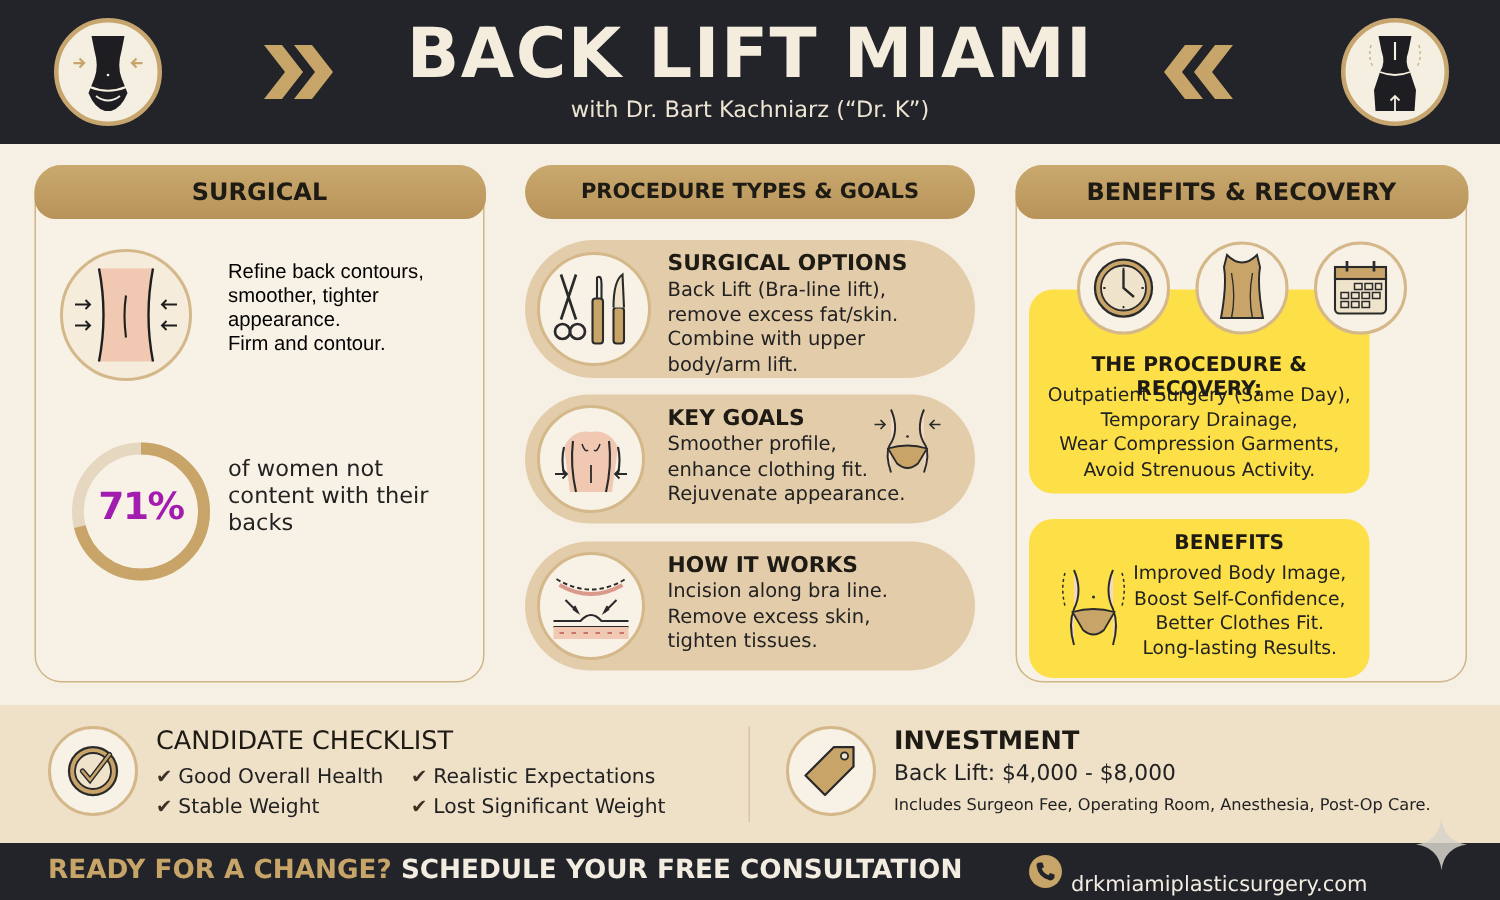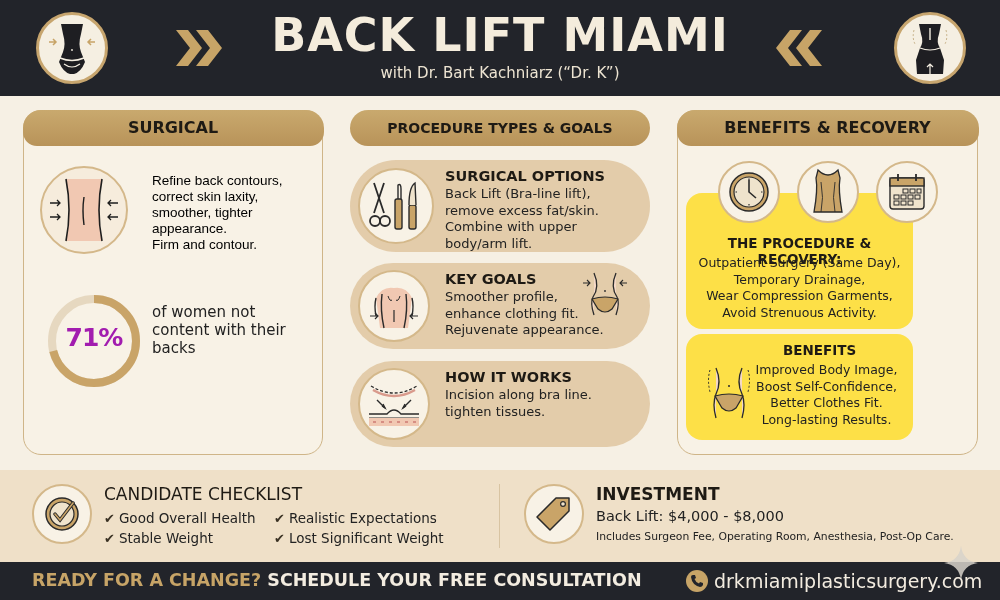--- a/index.html
+++ b/index.html
@@ -40,21 +40,21 @@
   .pill2 { top: 263px; height: 86px; }
   .pill3 { top: 361px; height: 86px; }
   .pill2 .pic, .pill3 .pic { width: 72px; height: 72px; top: 7px; }
   .pill2 .extra { position: absolute; right: 22px; top: 6px; }
 
   
   .icon-row { position: absolute; left: 40px; top: 50px; width: 220px; display: flex; justify-content: space-between; z-index: 2; }
   .icon-row .ic { width: 62px; height: 62px; border-radius: 50%; background: #f8f2e6; border: 2px solid #d4b88a; display: flex; align-items: center; justify-content: center; }
   .box { position: absolute; left: 8px; width: 227px; background: #fde047; border-radius: 16px; }
   .box1 { top: 82px; height: 136px; }
-  .box2 { top: 223px; height: 106px; }
+  .box2 { top: 235px; height: 106px; }
   .box .bt { position: absolute; left: 0; right: 0; text-align: center; font-family: "DejaVu Sans", sans-serif; font-weight: bold; font-size: 13.5px; color: #1e1a14; }
   .box1 .bt { top: 42px; }
   .box1 .bb { position: absolute; left: 0; right: 0; top: 62px; text-align: center; font-family: "DejaVu Sans", sans-serif; font-size: 12.5px; line-height: 16.5px; color: #222; }
   .box2 .bt { top: 8px; left: 40px; }
   .box2 .bb { position: absolute; left: 64px; right: 10px; top: 28px; text-align: center; font-family: "DejaVu Sans", sans-serif; font-size: 12.5px; line-height: 16.5px; color: #222; }
   .box2 .bic { position: absolute; left: 20px; top: 30px; }
 
   
   .band { position: absolute; left: 0; top: 470px; width: 1000px; height: 92px; background: #efe0c8; }
   .band .bic { position: absolute; top: 14px; width: 60px; height: 60px; border-radius: 50%; background: #f8f2e6; border: 2px solid #d4b88a; display: flex; align-items: center; justify-content: center; }
@@ -65,21 +65,21 @@
   .inv-title { position: absolute; left: 596px; top: 14px; font-family: "DejaVu Sans", sans-serif; font-weight: bold; font-size: 17px; color: #1e1a14; }
   .inv-price { position: absolute; left: 596px; top: 38px; font-family: "DejaVu Sans", sans-serif; font-size: 14.5px; color: #222; }
   .inv-note { position: absolute; left: 596px; top: 60px; font-family: "DejaVu Sans", sans-serif; font-size: 10.8px; color: #222; }
 
   
   .footer { position: absolute; left: 0; top: 562px; width: 1000px; height: 38px; background: #22242a; }
   .cta { position: absolute; left: 32px; top: 8px; font-family: "DejaVu Sans", sans-serif; font-weight: bold; font-size: 17.5px; white-space: nowrap; }
   .cta .gold { color: #c7a467; }
   .cta .white { color: #f3ece0; }
   .phone-icon { position: absolute; left: 686px; top: 8px; width: 22px; height: 22px; border-radius: 50%; background: #c7a467; display: flex; align-items: center; justify-content: center; }
-  .website { position: absolute; left: 714px; top: 8px; font-family: "DejaVu Sans", sans-serif; font-size: 19px; color: #f3ece0; }
+  .website { position: absolute; left: 714px; top: 20px; font-family: "DejaVu Sans", sans-serif; font-size: 14px; color: #f3ece0; }
   .sparkle { position: absolute; left: 944px; top: 546px; }
 </style>
 </head>
 <body>
 
 <div class="header">
   <div class="hdr-badge left">
     <svg width="50" height="56" viewBox="0 0 50 56">
       <path d="M14 4 H36 L34 14 Q31 24 34 32 L38 42 Q34 52 27 54 L23 54 Q16 52 12 42 L16 32 Q19 24 16 14 Z" fill="#1e1e22"></path>
       <path d="M13 38 Q25 43 37 38" stroke="#f5efe2" stroke-width="1.4" fill="none"></path>
@@ -120,21 +120,20 @@
       <path d="M56 4 Q50 35 56 66" stroke="#1e1e1e" stroke-width="1.6" fill="none"></path>
       <path d="M38 22 Q36 35 38 50" stroke="#1e1e1e" stroke-width="1.4" fill="none"></path>
       <path d="M4 28 H14 M11 25 L14 28 L11 31" stroke="#1e1e1e" stroke-width="1.3" fill="none"></path>
       <path d="M4 42 H14 M11 39 L14 42 L11 45" stroke="#1e1e1e" stroke-width="1.3" fill="none"></path>
       <path d="M72 28 H62 M65 25 L62 28 L65 31" stroke="#1e1e1e" stroke-width="1.3" fill="none"></path>
       <path d="M72 42 H62 M65 39 L62 42 L65 45" stroke="#1e1e1e" stroke-width="1.3" fill="none"></path>
     </svg>
   </div>
   <div class="ov-text">
     <div>Refine back contours,</div>
-    <div>correct skin laxity,</div>
     <div>smoother, tighter</div>
     <div>appearance.</div>
     <div>Firm and contour.</div>
   </div>
   <svg class="stat-ring" width="96" height="96" viewBox="0 0 96 96">
     <circle cx="48" cy="48" r="42" fill="none" stroke="#e6d8c0" stroke-width="8"></circle>
     <circle cx="48" cy="48" r="42" fill="none" stroke="#c9a468" stroke-width="8" stroke-dasharray="187.4 263.9" transform="rotate(-90 48 48)"></circle>
   </svg>
   <div class="stat-num">71%</div>
   <div class="stat-text">
@@ -203,20 +202,21 @@
       <path d="M17 26 L20 28 L18 24 M41 26 L38 28 L40 24" stroke="#2a2a2a" stroke-width="1.4" fill="none"></path>
       <path d="M4 34 H22 Q29 26 36 34 H54" stroke="#2a2a2a" stroke-width="1.4" fill="none"></path>
       <path d="M4 38 H54" stroke="#2a2a2a" stroke-width="1.2"></path>
       <rect x="4" y="38" width="50" height="8" fill="#f1c8b2"></rect>
       <path d="M8 42 H11 M16 42 H19 M24 42 H27 M32 42 H35 M40 42 H43 M48 42 H51" stroke="#b55" stroke-width="1"></path>
     </svg>
   </div>
   <div class="ptitle">HOW IT WORKS</div>
   <div class="pbody">
     <div>Incision along bra line.</div>
+    <div>Remove excess skin,</div>
     <div>tighten tissues.</div>
   </div>
 </div>
 
 <div class="panel p3">
   <div class="ph">BENEFITS &amp; RECOVERY</div>
   <div class="icon-row">
     <div class="ic">
       <svg width="44" height="44" viewBox="0 0 44 44">
         <circle cx="22" cy="22" r="19" fill="#c9a468" stroke="#2a2a2a" stroke-width="1.5"></circle>

